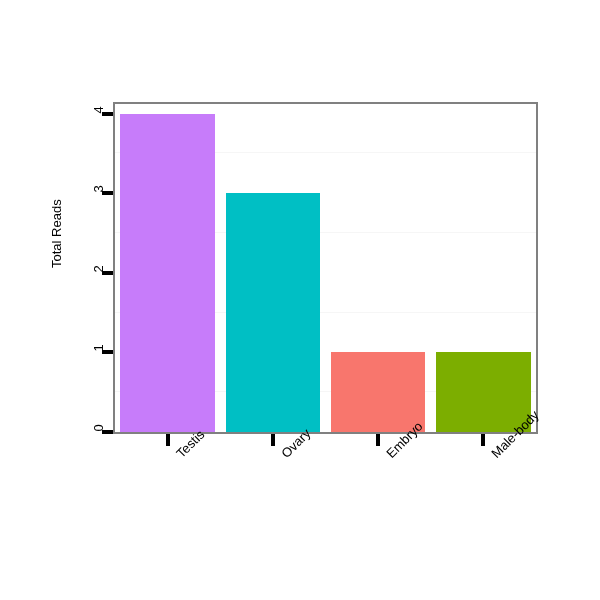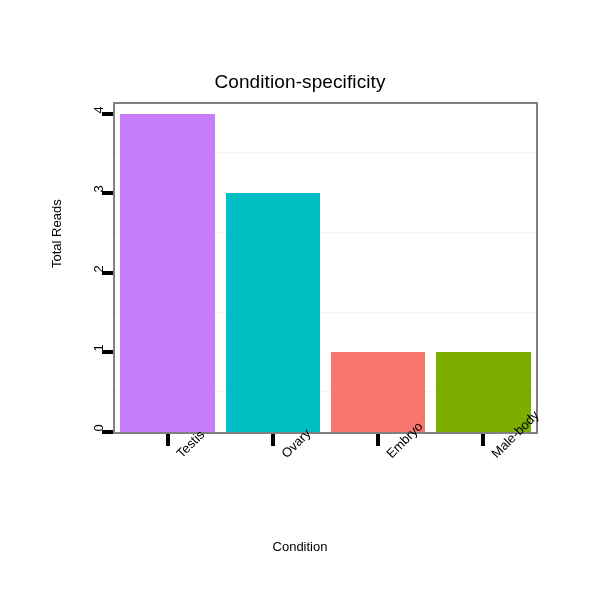--- a/index.html
+++ b/index.html
@@ -117,21 +117,20 @@
     line-height: 15px;
     color: #000000;
     white-space: nowrap;
   }
 </style>
 </head>
 <body>
 
 <div id="figure">
 
-  <div id="chart-title">Condition-specificity</div>
 
   <div id="plot-panel">
     <div id="gridlines">
         <div class="gridline-minor" style="background: rgb(246, 246, 246); bottom: 39.8058px;"></div>
         <div class="gridline-minor" style="background: rgb(246, 246, 246); bottom: 119.417px;"></div>
         <div class="gridline-minor" style="background: rgb(246, 246, 246); bottom: 199.029px;"></div>
         <div class="gridline-minor" style="background: rgb(246, 246, 246); bottom: 278.641px;"></div>
       </div>
     <div id="bars-layer">
         <div class="bar" style="background: rgb(199, 124, 250); left: 5.2625px; width: 94.725px; height: 318.447px;"></div>
@@ -160,15 +159,14 @@
       <div class="x-tick-mark" style="left: 165.625px; top: 434px;"></div>
       <div class="x-tick-label" style="left: 173.625px; top: 451px; width: 0px;">Testis</div>
       <div class="x-tick-mark" style="left: 270.875px; top: 434px;"></div>
       <div class="x-tick-label" style="left: 278.875px; top: 451px; width: 0px;">Ovary</div>
       <div class="x-tick-mark" style="left: 376.125px; top: 434px;"></div>
       <div class="x-tick-label" style="left: 384.125px; top: 451px; width: 0px;">Embryo</div>
       <div class="x-tick-mark" style="left: 481.375px; top: 434px;"></div>
       <div class="x-tick-label" style="left: 489.375px; top: 451px; width: 0px;">Male-body</div>
     </div>
 
-  <div id="x-axis-title">Condition</div>
 
 </div>
 
 </body></html>

